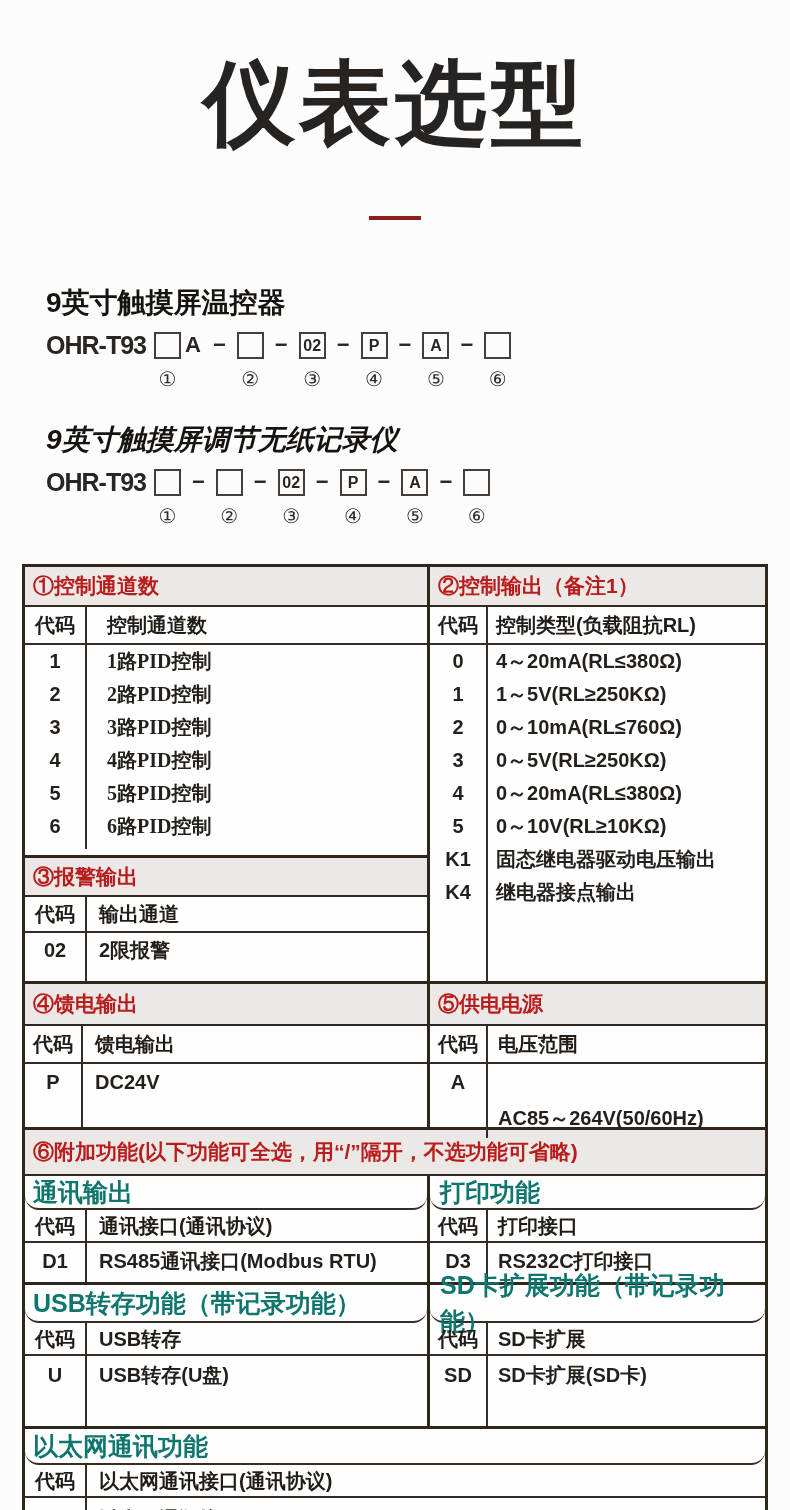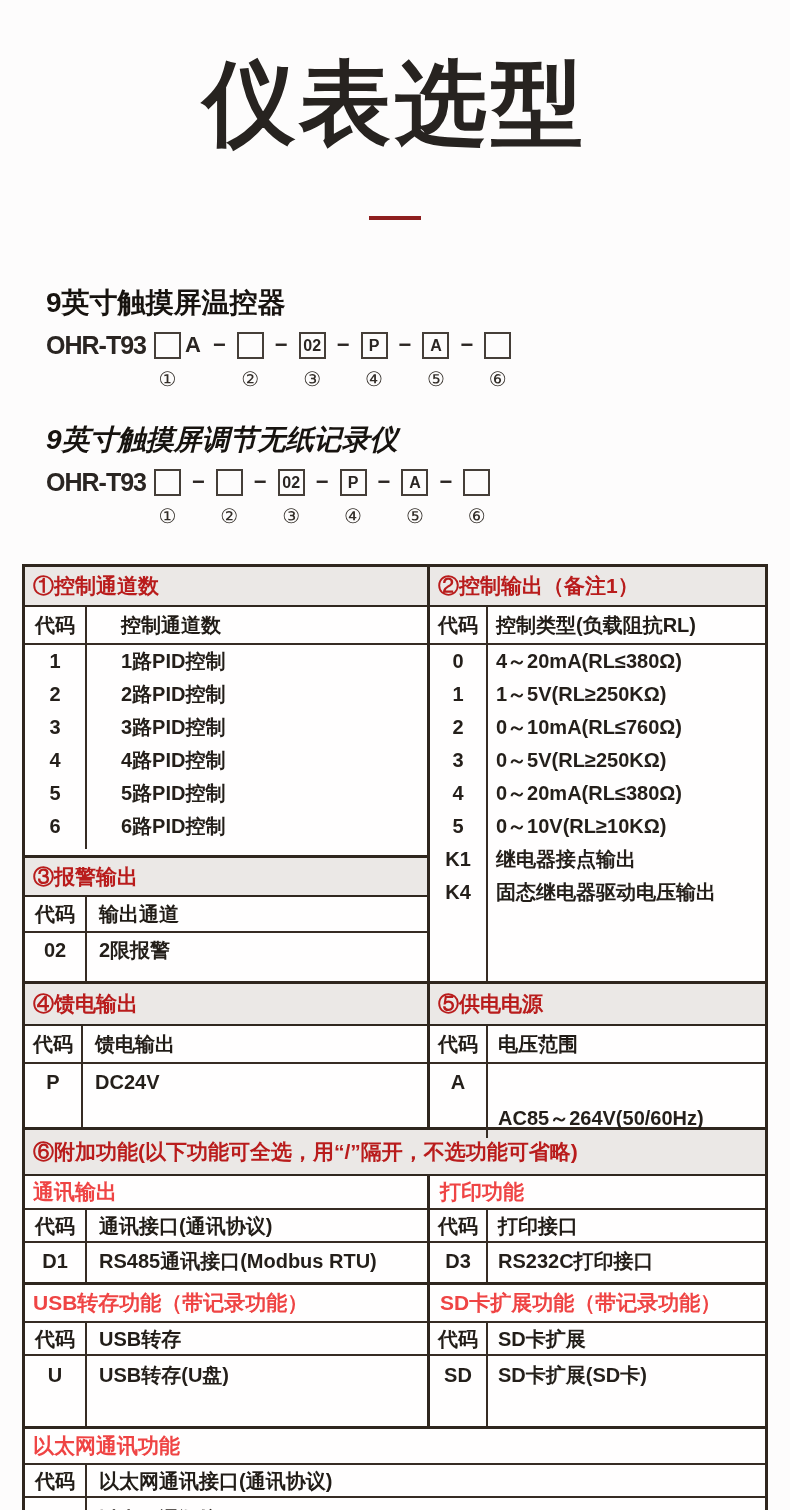--- a/index.html
+++ b/index.html
@@ -37,28 +37,28 @@
   .block + .block { border-top:3px solid #2f261e; }
   .half-l { width:405px; border-right:3px solid #2f261e; display:flex; flex-direction:column; }
   .half-r { flex:1; display:flex; flex-direction:column; }
   .cw { display:flex; }
   .cc { width:62px; border-right:2px solid #362c24; display:flex; flex-direction:column;
         text-align:center; flex-shrink:0; }
   .vc { flex:1; display:flex; flex-direction:column; min-width:0; }
   .hcell { border-bottom:2px solid #362c24; font-weight:700; font-size:20px; color:#211c17; white-space:nowrap; }
   .dcell { font-weight:600; font-size:20px; color:#241f1a; white-space:nowrap; }
   .vc .hcell, .vc .dcell { padding-left:12px; text-align:left; }
-  .pad30 .hcell, .pad30 .dcell { padding-left:34px; }
+  .pad30 .hcell, .pad30 .dcell { padding-left:20px;font-family:Liberation Serif, serif; }
   .h40 { height:40px; line-height:38px; } .h38 { height:38px; line-height:36px; }
   .h36 { height:36px; line-height:34px; } .h34 { height:34px; line-height:32px; }
   .h33 { height:33px; line-height:33px; } .h42 { height:42px; line-height:40px; }
   .grow { flex:1; }
   .band3 { border-top:3px solid #2f261e; }
-  .subhead { font-size:21px; font-weight:700; color:#ef4444; padding-left:8px;
-             border-bottom:2px solid #362c24; display:flex; align-items:center; }
+  .subhead { font-size:25px; font-weight:700; color:#0f766e; padding-left:8px;
+             border-bottom:2px solid #362c24; display:flex; align-items:center;border-radius:14px; }
   .spacer6 { height:6px; }
 </style>
 </head>
 <body>
 
 <div class="page">
 
   <div class="title">仪表选型</div>
   <div class="red-dash"></div>
 
@@ -274,22 +274,22 @@
             <div class="grow"></div>
           </div>
           <div class="vc">
             <div class="hcell h38" style="padding-left:8px;">控制类型(负载阻抗RL)</div>
             <div class="dcell h33" style="padding-left:8px;">4～20mA(RL≤380Ω)</div>
             <div class="dcell h33" style="padding-left:8px;">1～5V(RL≥250KΩ)</div>
             <div class="dcell h33" style="padding-left:8px;">0～10mA(RL≤760Ω)</div>
             <div class="dcell h33" style="padding-left:8px;">0～5V(RL≥250KΩ)</div>
             <div class="dcell h33" style="padding-left:8px;">0～20mA(RL≤380Ω)</div>
             <div class="dcell h33" style="padding-left:8px;">0～10V(RL≥10KΩ)</div>
+            <div class="dcell h33" style="padding-left:8px;">固态继电器驱动电压输出</div>
             <div class="dcell h33" style="padding-left:8px;">继电器接点输出</div>
-            <div class="dcell h33" style="padding-left:8px;">固态继电器驱动电压输出</div>
             <div class="grow"></div>
           </div>
         </div>
       </div>
     </div>
 
     <div class="block" style="height:146px;">
       <div class="half-l">
         <div class="band h42">④馈电输出</div>
         <div class="cw grow">

